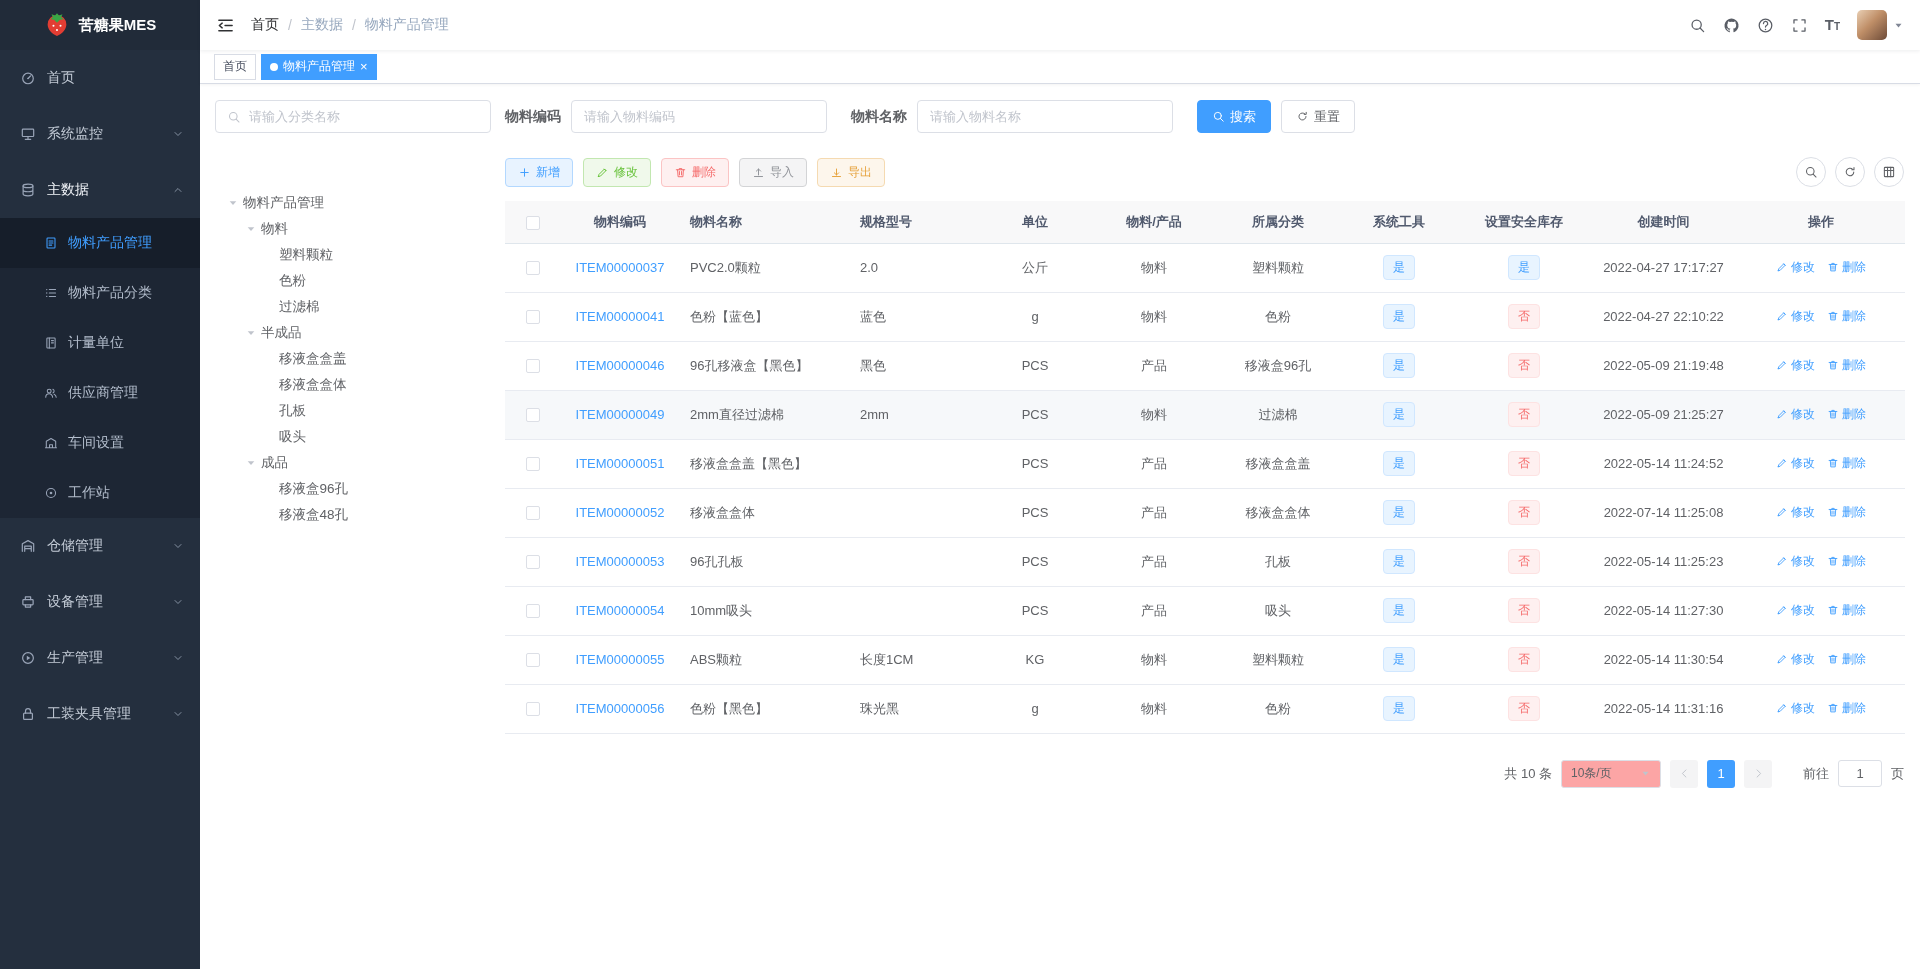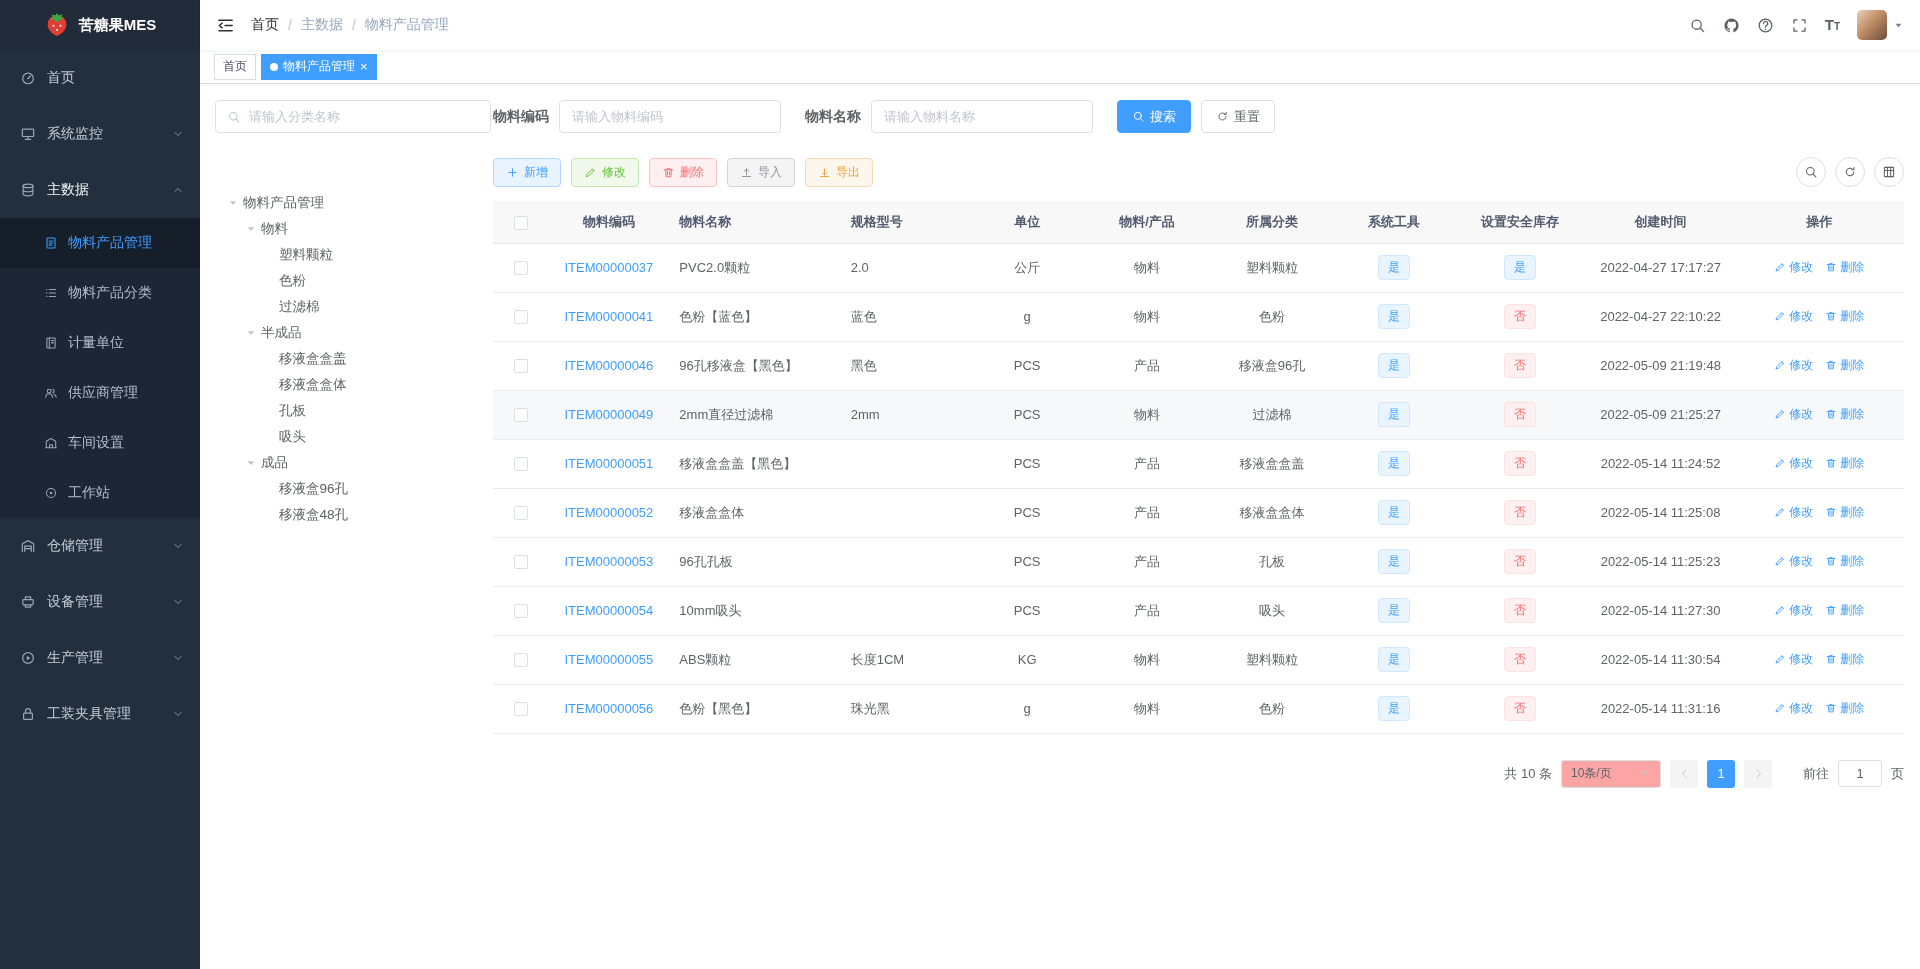--- a/index.html
+++ b/index.html
@@ -55,39 +55,39 @@
     box-shadow:0 1px 3px rgba(0,0,0,.05); display:flex; align-items:center; padding-left:14px; gap:5px;
     position:relative; z-index:2; }
   .tag { height:26px; display:inline-flex; align-items:center; gap:5px; padding:0 8px;
     border:1px solid #d8dce5; background:#fff; color:#495060; font-size:12px; cursor:pointer; }
   .tag.active { background:#409eff; border-color:#409eff; color:#fff; }
   .tag.active::before { content:""; width:8px; height:8px; border-radius:50%; background:#fff; display:inline-block; }
   .tag-close { font-size:13px; line-height:1; }
   .tag-close::before { content:"×"; }
 
   
-  .content { flex:1; display:flex; padding:16px 16px 0 15px; gap:2px; overflow:hidden; background:#fff; }
+  .content { flex:1; display:flex; padding:16px 16px 0 15px; gap:14px; overflow:hidden; background:#fff; }
 
   
   .tree-panel { width:276px; flex-shrink:0; }
   .tree-search { height:33px; border:1px solid #dcdfe6; border-radius:4px; display:flex;
     align-items:center; gap:8px; padding:0 11px; color:#c0c4cc; }
   .tree-search [data-icon]{ font-size:14px; }
   .tree-search input { border:none; outline:none; flex:1; font-size:13px; color:#606266; font-family:inherit; background:transparent; }
   .tree-search input::placeholder { color:#c0c4cc; }
   .tree { margin-top:57px; font-size:13.5px; color:#606266; }
   .tree-node { height:26px; display:flex; align-items:center; cursor:pointer; }
   .tree-caret { width:20px; font-size:12px; color:#c0c4cc; display:inline-flex; }
   .tree-label { white-space:nowrap; }
 
   
   .right { flex:1; min-width:0; display:flex; flex-direction:column; }
   .filter-bar { display:flex; align-items:center; margin-bottom:24px; }
   .f-label { font-weight:bold; color:#606266; font-size:14px; margin-right:10px; }
-  .inp { width:222px; height:33px; border:1px solid #dcdfe6; border-radius:4px; padding:0 12px;
+  .inp { width:256px; height:33px; border:1px solid #dcdfe6; border-radius:4px; padding:0 12px;
     font-size:13px; color:#606266; margin-right:24px; outline:none; font-family:inherit; }
   .inp::placeholder { color:#c0c4cc; }
   .btn { display:inline-flex; align-items:center; gap:5px; height:33px; padding:0 14px;
     border-radius:4px; font-size:13px; border:1px solid transparent; cursor:pointer;
     background:#fff; font-family:inherit; white-space:nowrap; }
   .btn [data-icon]{ font-size:13px; }
   .btn-search { background:#409eff; border-color:#409eff; color:#fff; }
   .btn-reset { border-color:#dcdfe6; color:#606266; margin-left:10px; }
 
   .toolbar { display:flex; align-items:center; margin-bottom:7px; }
@@ -687,21 +687,21 @@
               <tr>
                 <td><span class="cb"></span></td>
                 <td><span class="code-link">ITEM00000052</span></td>
                 <td class="l">移液盒盒体</td>
                 <td class="l"></td>
                 <td>PCS</td>
                 <td>产品</td>
                 <td>移液盒盒体</td>
                 <td><span class="tag-badge t-blue">是</span></td>
                 <td><span class="tag-badge t-red">否</span></td>
-                <td>2022-05-14 11:25:08</td>
+                <td>2022-07-14 11:25:08</td>
                 <td><span class="op"><span data-icon="pencil-icon">
                       <svg viewBox="0 0 20 20" class="ic">
                         <path d="M12.7 4.7l2.6 2.6M3.8 16.2l.7-3.1 8.5-8.5 2.4 2.4-8.5 8.5-3.1.7z"></path>
                       </svg>
                     </span>修改</span><span class="op"><span data-icon="trash-icon">
                       <svg viewBox="0 0 20 20" class="ic">
                         <path d="M3.5 5.8h13M8 5.8V4h4v1.8M5.5 5.8l.8 10.7h7.4l.8-10.7M8.4 8.5v5.2M11.6 8.5v5.2"></path>
                       </svg>
                     </span>删除</span></td>
               </tr>

